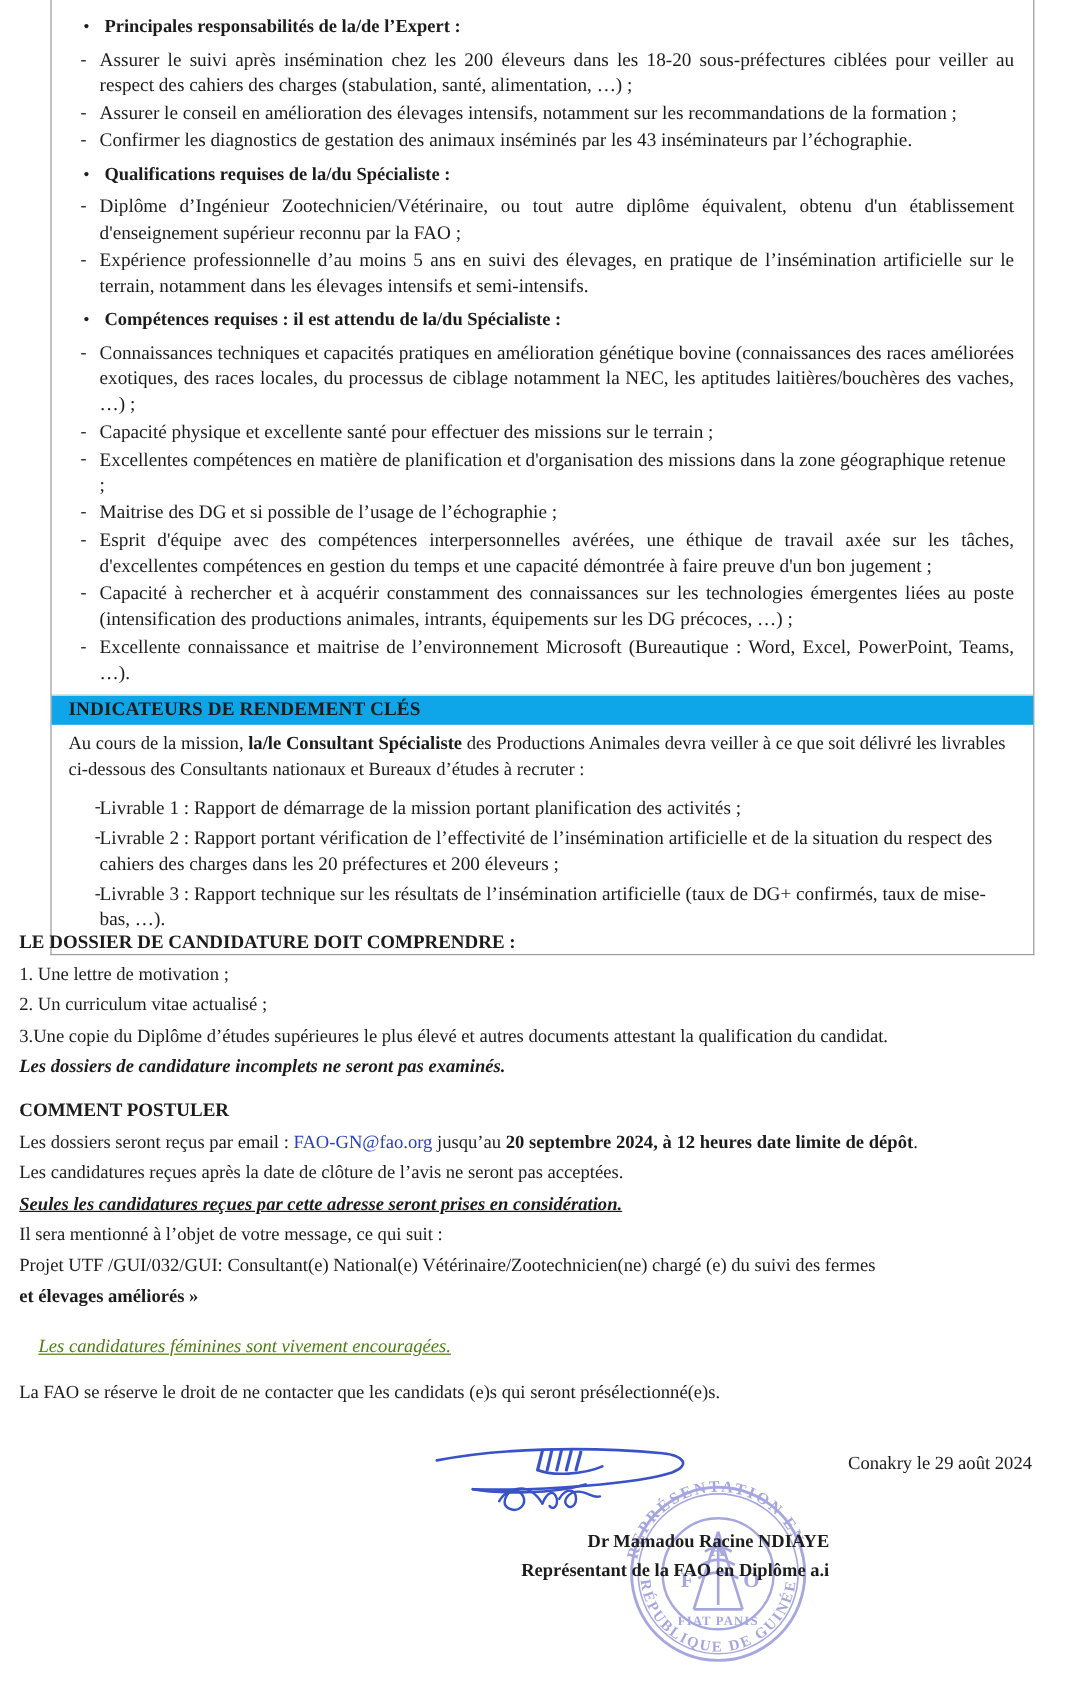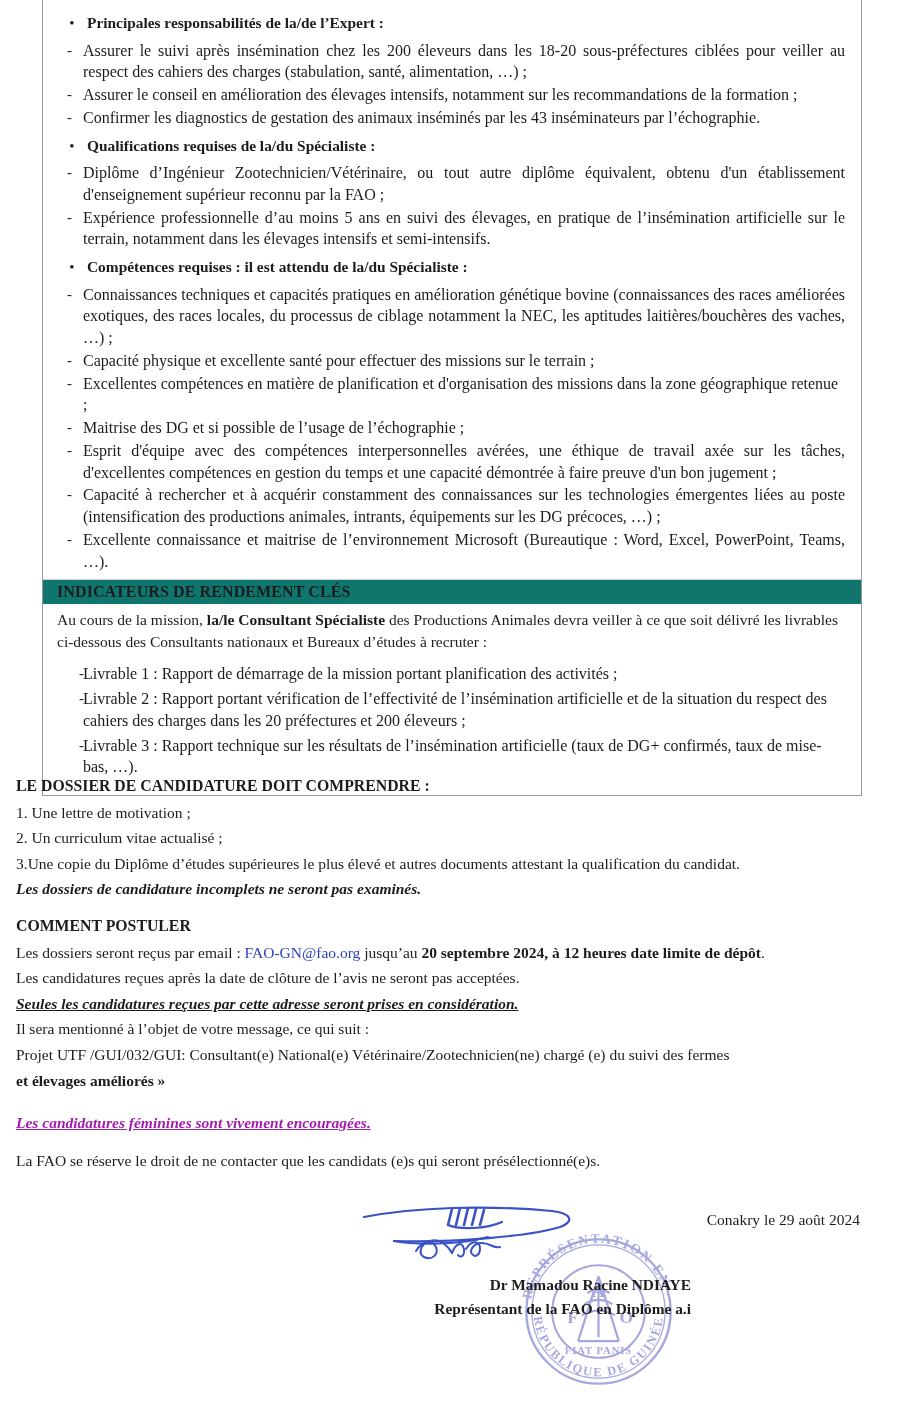--- a/index.html
+++ b/index.html
@@ -78,21 +78,21 @@
     font-size: 16px;
     line-height: 1.36;
     text-align: justify;
     text-justify: inter-word;
     padding-right: 2px;
   }
   .dash-txt.nojust { text-align: left; }
 
   
   .kpi-heading {
-    background: #0f766e;
+    background: #0ea5e9;
     font-weight: bold;
     font-size: 16px;
     letter-spacing: 0.1px;
     padding: 3px 0 3px 2px;
     margin: 7px -14px 5px -14px;
     padding-left: 14px;
     border-top: 1px solid #cfcfcf;
   }
   .kpi-intro {
     font-size: 15.5px;
@@ -129,24 +129,25 @@
     font-weight: bold;
     font-style: italic;
   }
   .spacer-sm { height: 12px; }
   .spacer-md { height: 17px; }
 
   a.maillink, .maillink {
     color: #2a3fb8;
   }
   .blue-underline {
-    color: #a21caf;
-    font-weight: bold;
+    color: #4d7c0f;
+    font-weight: normal;
     font-style: italic;
     text-decoration: underline;
+    margin-left: 16px;
   }
 
   
   .sign-area {
     position: relative;
     height: 210px;
     margin-top: 18px;
   }
   .conakry {
     position: absolute;

